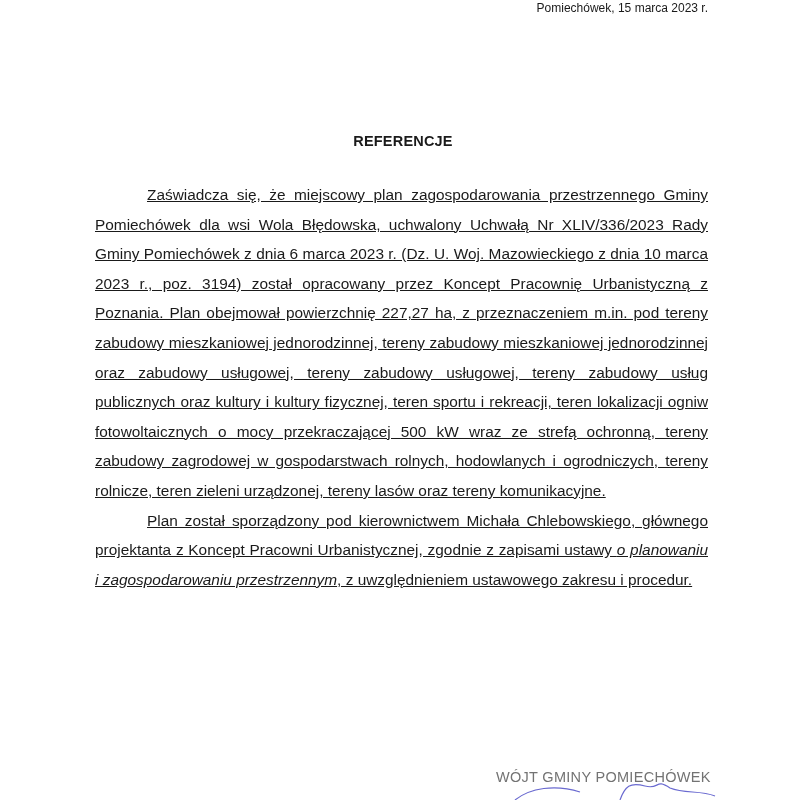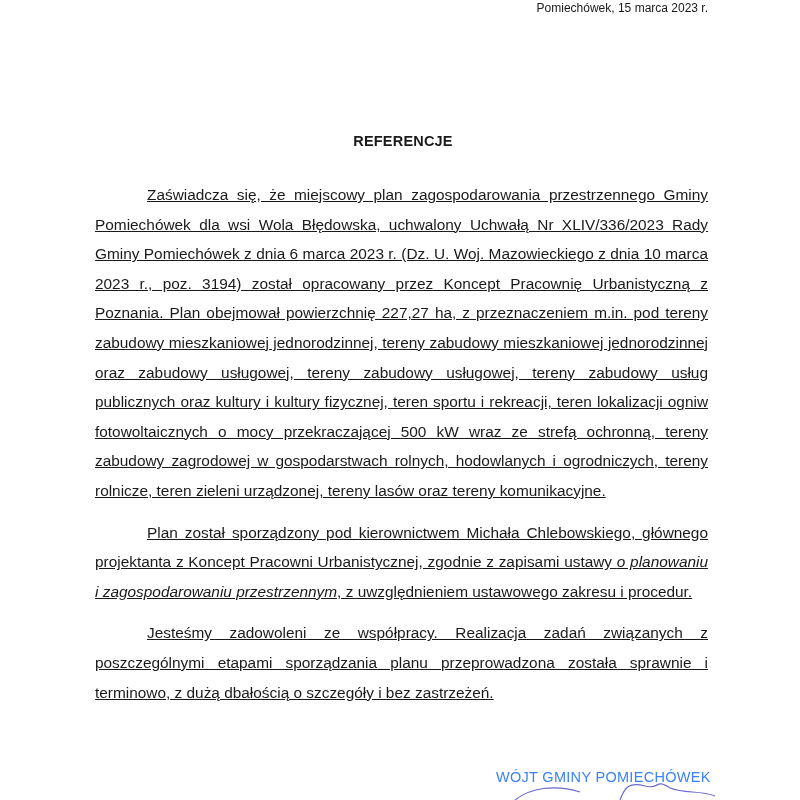--- a/index.html
+++ b/index.html
@@ -4,36 +4,35 @@
 <style>
   html, body { margin: 0; padding: 0; background: #ffffff; }
   body { width: 800px; height: 800px; overflow: hidden; position: relative;
          font-family: "Liberation Sans", "DejaVu Sans", sans-serif; color: #1a1a1a; }
   .date { position: absolute; top: 0px; right: 92px; font-size: 12px; line-height: 16px; }
   .title { position: absolute; top: 133px; left: 0; width: 806px; text-align: center;
            font-size: 14.5px; font-weight: 600; letter-spacing: 0.2px; }
   .body { position: absolute; top: 180px; left: 95px; width: 613px;
           font-size: 15.4px; line-height: 29.6px; text-align: justify; text-decoration: underline; }
   .body p { margin: 0; text-indent: 52px; }
-  .body p + p { margin-top: 12px; }
+  .body p + p { margin-top: 0; }
   .body em { font-style: italic; }
   .stamp { position: absolute; top: 769px; left: 496px; color: #e27891;
            font-size: 14.5px; letter-spacing: 0.3px; }
   .signature { position: absolute; top: 780px; left: 510px; width: 220px; height: 20px; }
 </style>
 </head>
 <body>
 
 <div class="date">Pomiechówek, 15 marca 2023 r.</div>
 
 <div class="title">REFERENCJE</div>
 
 <div class="body">
   <p>Zaświadcza się, że miejscowy plan zagospodarowania przestrzennego Gminy Pomiechówek dla wsi Wola Błędowska, uchwalony Uchwałą Nr XLIV/336/2023 Rady Gminy Pomiechówek z dnia 6 marca 2023 r. (Dz. U. Woj. Mazowieckiego z dnia 10 marca 2023 r., poz. 3194) został opracowany przez Koncept Pracownię Urbanistyczną z Poznania. Plan obejmował powierzchnię 227,27 ha, z przeznaczeniem m.in. pod tereny zabudowy mieszkaniowej jednorodzinnej, tereny zabudowy mieszkaniowej jednorodzinnej oraz zabudowy usługowej, tereny zabudowy usługowej, tereny zabudowy usług publicznych oraz kultury i kultury fizycznej, teren sportu i rekreacji, teren lokalizacji ogniw fotowoltaicznych o mocy przekraczającej 500 kW wraz ze strefą ochronną, tereny zabudowy zagrodowej w gospodarstwach rolnych, hodowlanych i ogrodniczych, tereny rolnicze, teren zieleni urządzonej, tereny lasów oraz tereny komunikacyjne.</p>
   <p><span>Plan został sporządzony pod kierownictwem Michała Chlebowskiego, głównego projektanta z Koncept Pracowni Urbanistycznej, zgodnie z zapisami ustawy </span><em>o planowaniu i zagospodarowaniu przestrzennym</em><span>, z uwzględnieniem ustawowego zakresu i procedur.</span></p>
-  <p>Jesteśmy zadowoleni ze współpracy. Realizacja zadań związanych z poszczególnymi etapami sporządzania planu przeprowadzona została sprawnie i terminowo, z dużą dbałością o szczegóły i bez zastrzeżeń.</p>
 </div>
 
-<div class="stamp" style="color: #3b82f6;">WÓJT GMINY POMIECHÓWEK</div>
+<div class="stamp" style="color: #737373;">WÓJT GMINY POMIECHÓWEK</div>
 
 <svg class="signature" viewBox="0 0 220 20">
   <path d="M5 20 C 20 8, 45 4, 70 12 M110 20 C 115 6, 120 2, 135 6 C 150 10, 145 -2, 160 8 C 175 14, 190 10, 205 16" fill="none" stroke-width="1.2" stroke="#6a6ad0"></path>
 </svg>
 
 </body></html>

